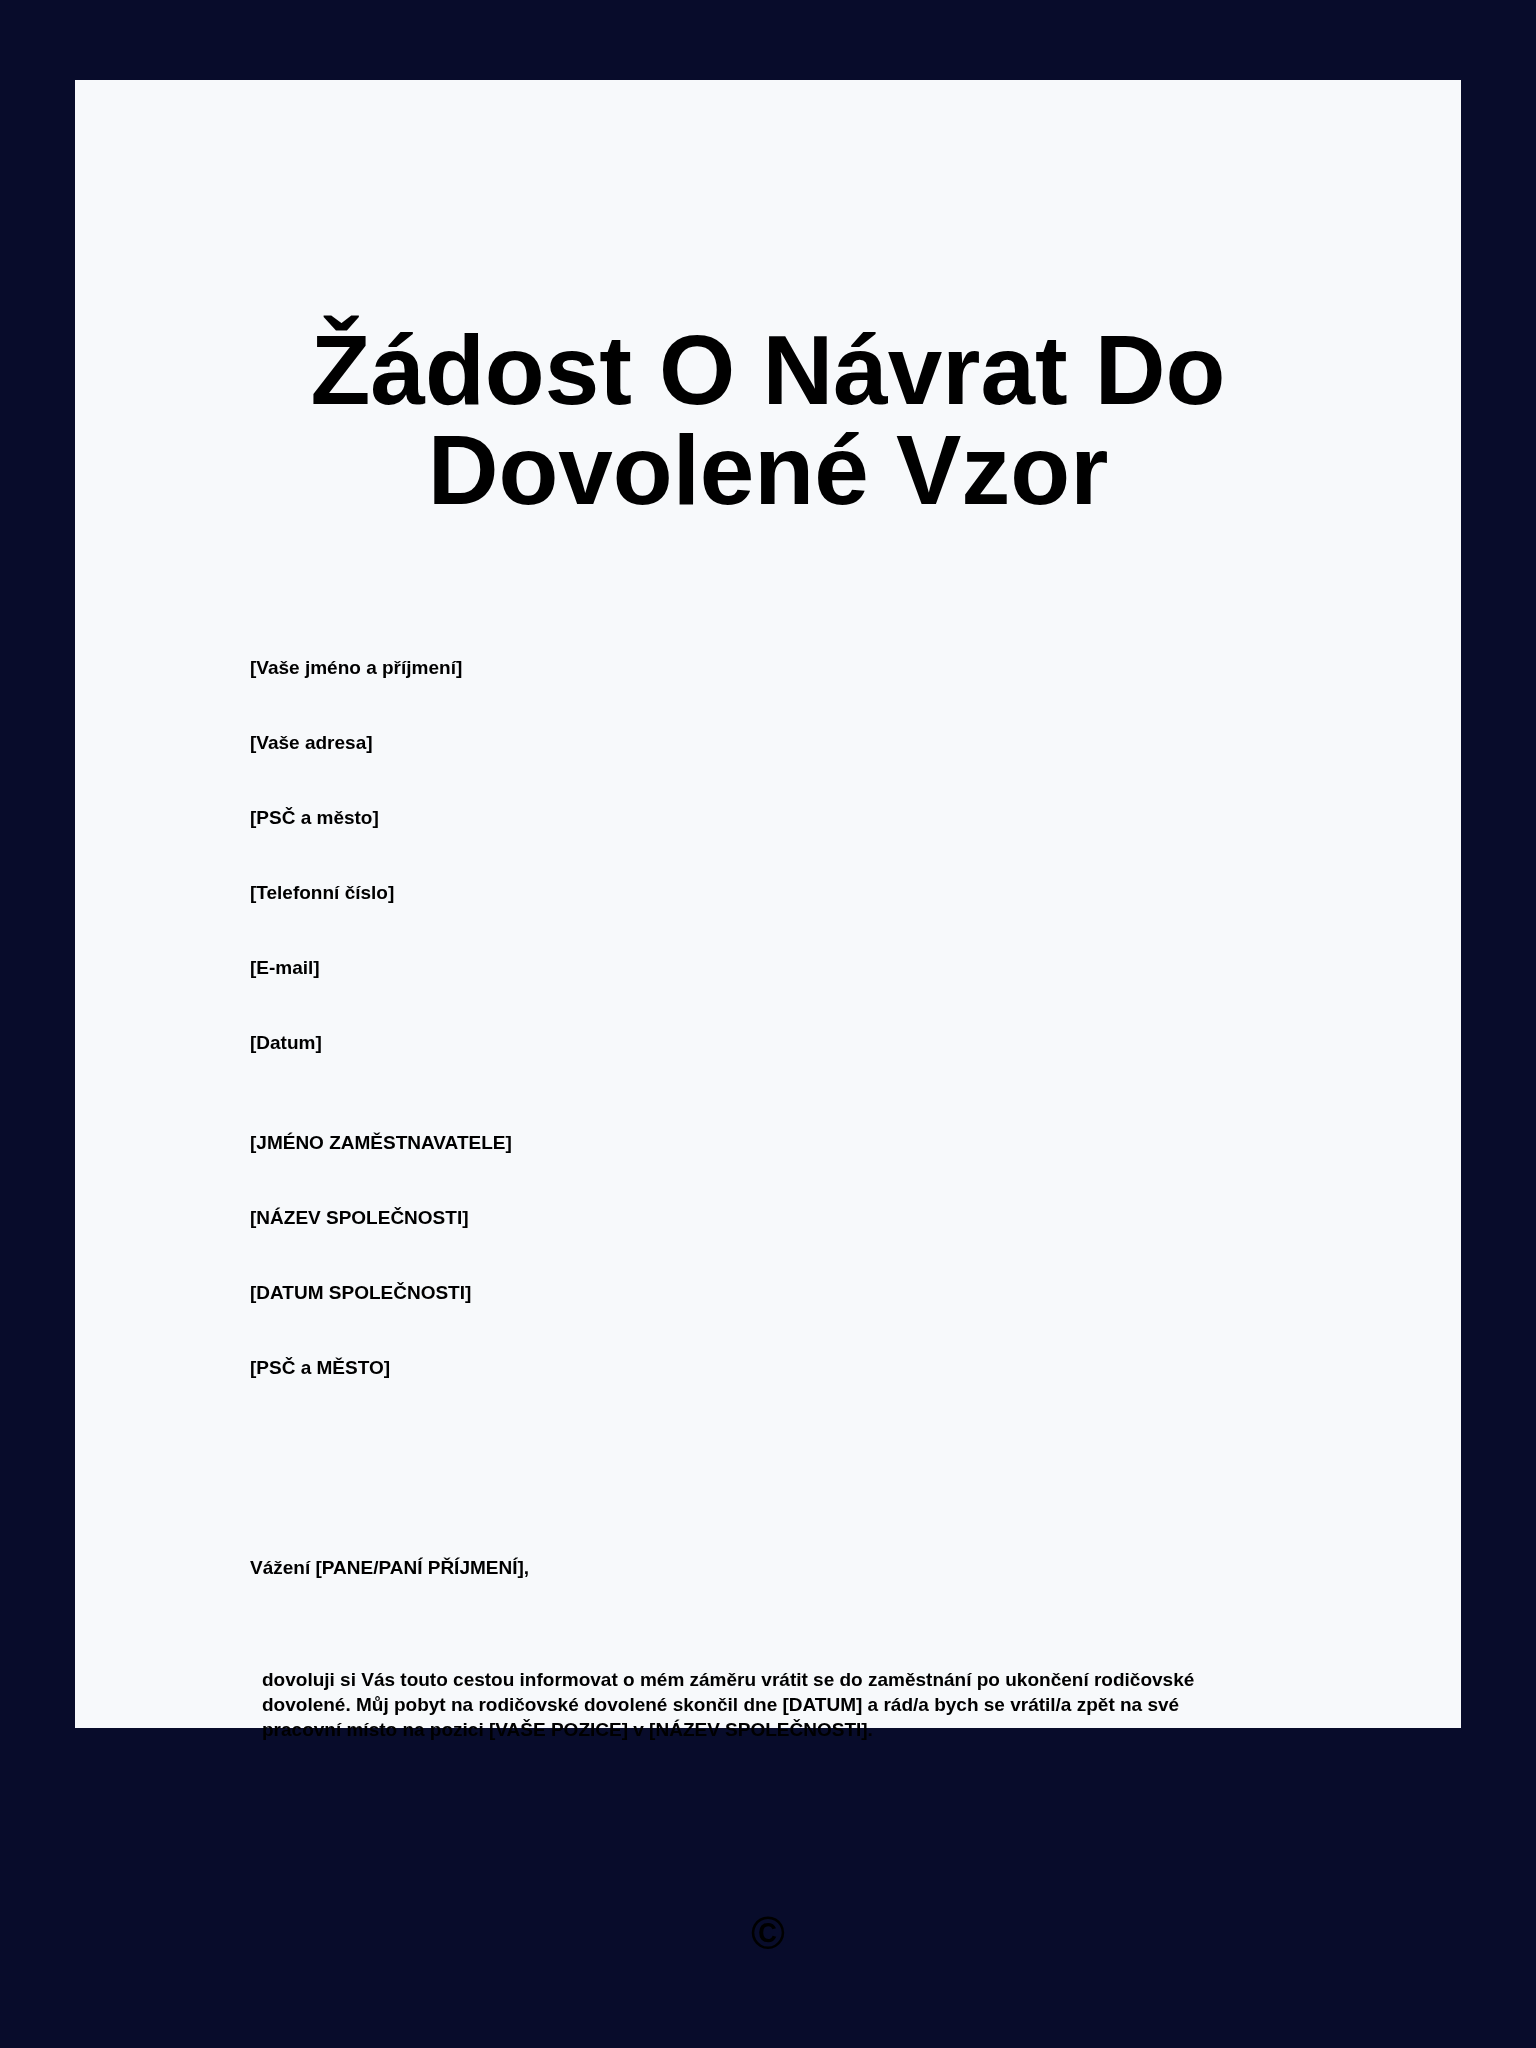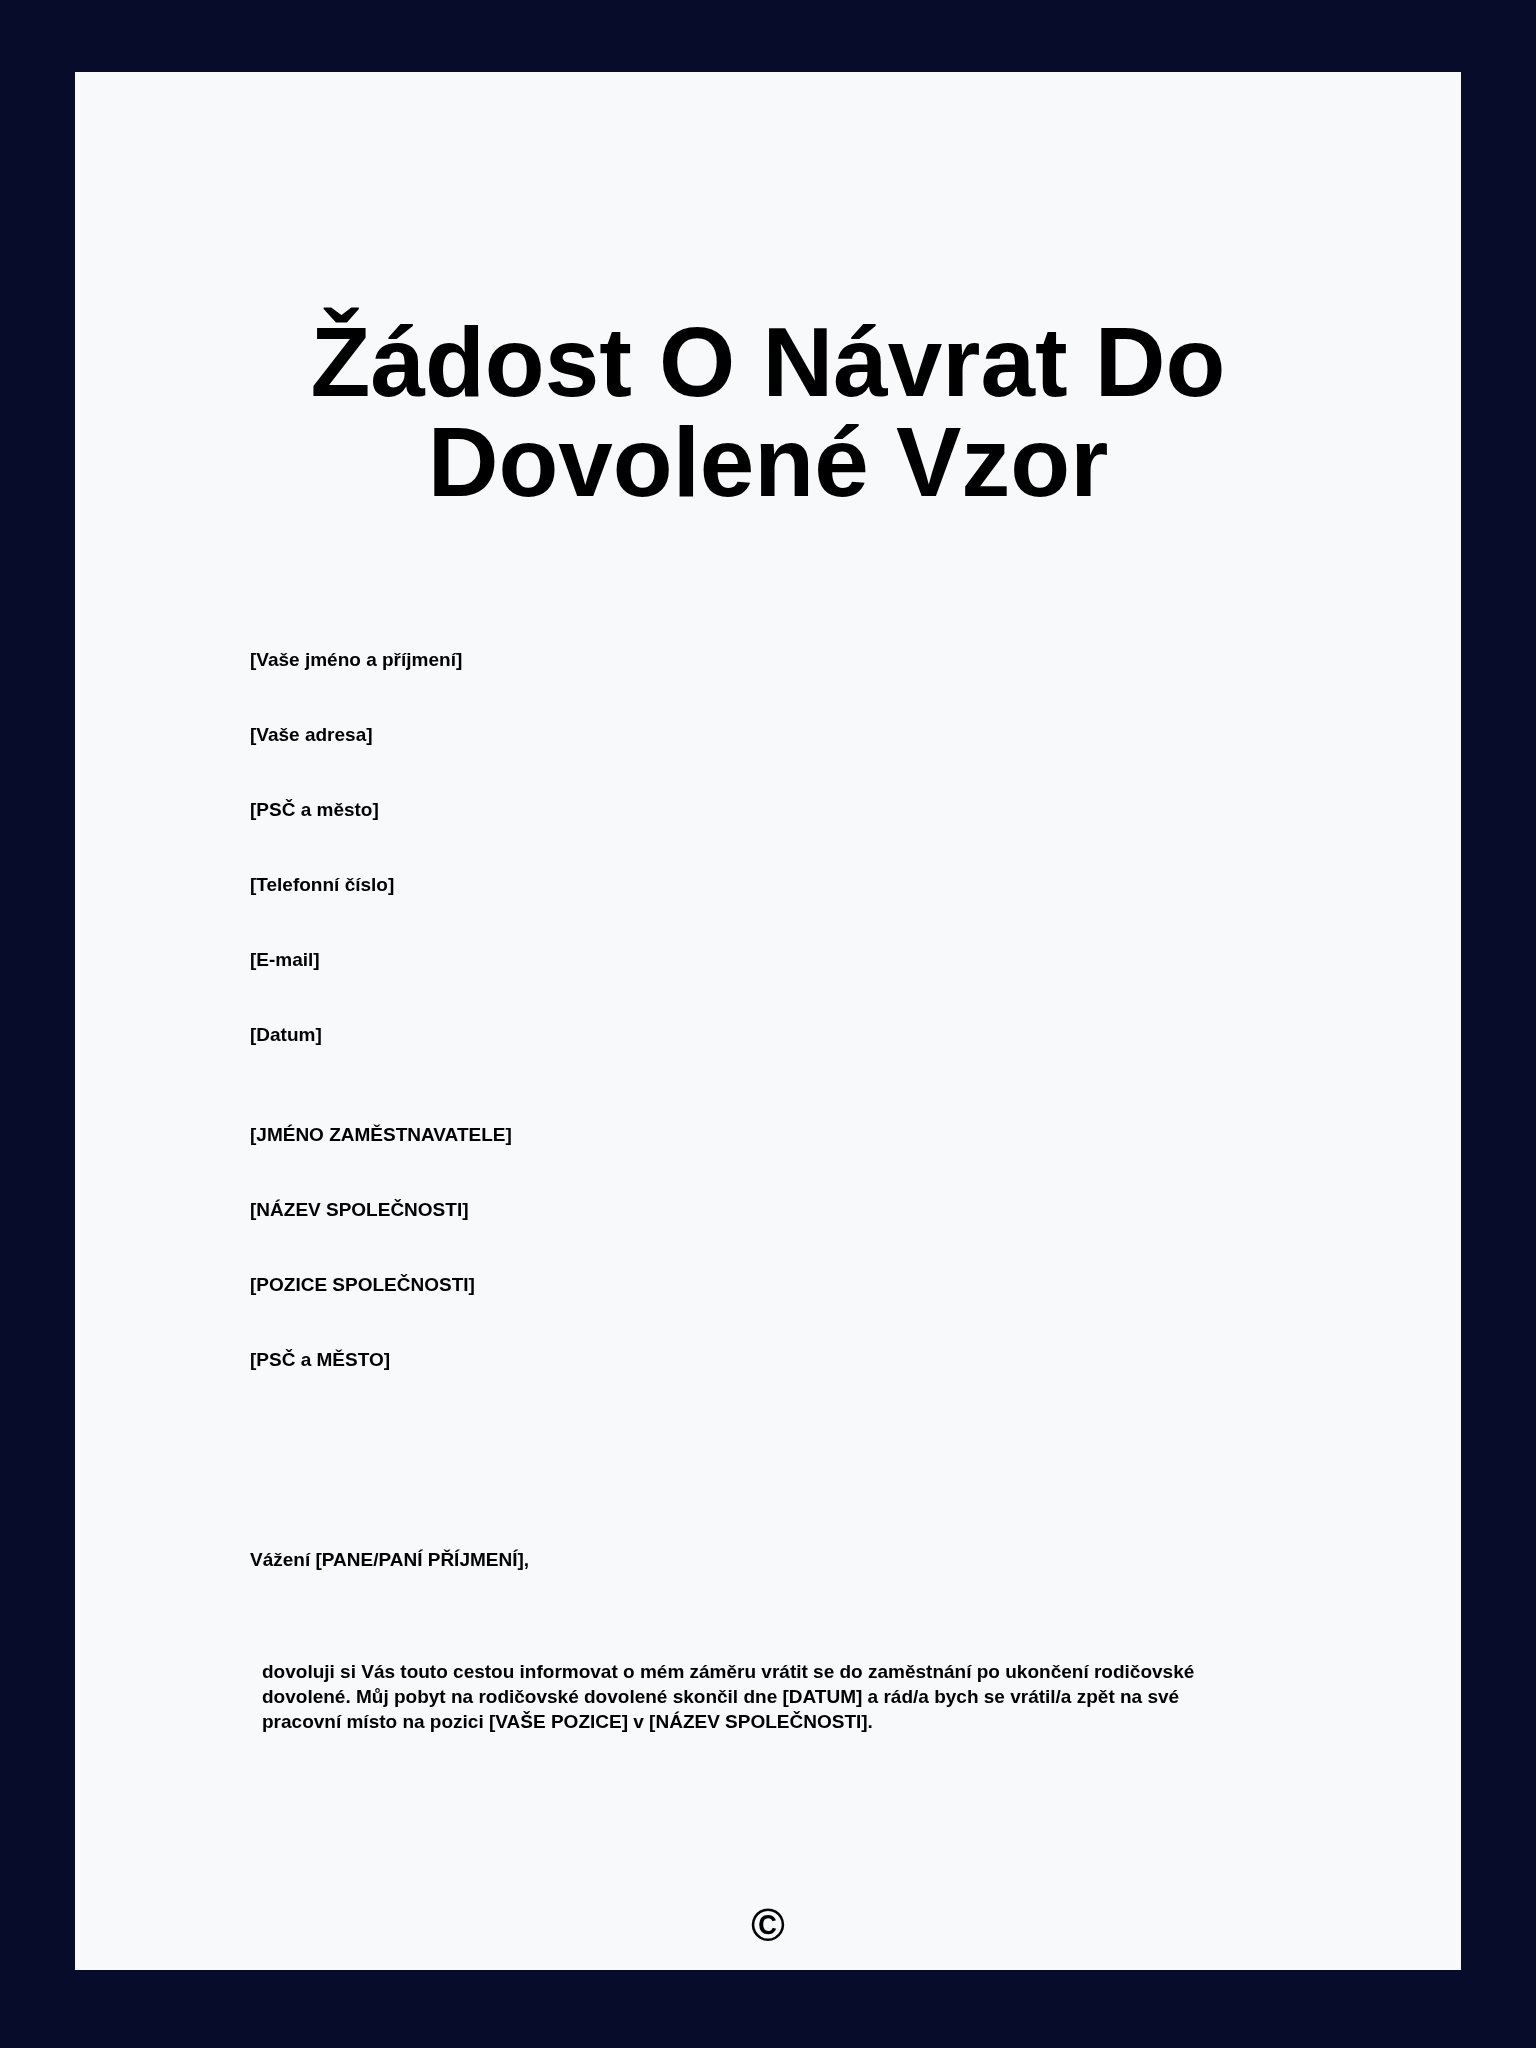--- a/index.html
+++ b/index.html
@@ -5,22 +5,22 @@
     html, body { margin: 0; padding: 0; }
     body {
       width: 1536px; height: 2048px;
       background: #080c2b;
       position: relative;
       overflow: hidden;
       font-family: "Liberation Sans", sans-serif;
     }
     .page {
       position: absolute;
-      left: 75px; top: 72px;
-      width: 1386px; height: 1898px;
+      left: 75px; top: 80px;
+      width: 1386px; height: 1648px;
       background: #f7f9fb;
       color: #000;
     }
     .title {
       position: absolute;
       left: 0; right: 0;
       top: 240px;
       margin: 0;
       text-align: center;
       font-weight: bold;
@@ -69,21 +69,21 @@
 
   <p class="line" style="top:575px">[Vaše jméno a příjmení]</p>
   <p class="line" style="top:650px">[Vaše adresa]</p>
   <p class="line" style="top:725px">[PSČ a město]</p>
   <p class="line" style="top:800px">[Telefonní číslo]</p>
   <p class="line" style="top:875px">[E-mail]</p>
   <p class="line" style="top:950px">[Datum]</p>
 
   <p class="line" style="top:1050px">[JMÉNO ZAMĚSTNAVATELE]</p>
   <p class="line" style="top:1125px">[NÁZEV SPOLEČNOSTI]</p>
-  <p class="line" style="top:1200px">[POZICE SPOLEČNOSTI]</p>
+  <p class="line" style="top:1200px">[DATUM SPOLEČNOSTI]</p>
   <p class="line" style="top:1275px">[PSČ a MĚSTO]</p>
 
 
   <p class="line" style="top:1475px">Vážení [PANE/PANÍ PŘÍJMENÍ],</p>
 
   <p class="para" style="top:1575px">dovoluji si Vás touto cestou informovat o mém záměru vrátit se do zaměstnání po ukončení rodičovské dovolené. Můj pobyt na rodičovské dovolené skončil dne [DATUM] a rád/a bych se vrátil/a zpět na své pracovní místo na pozici [VAŠE POZICE] v [NÁZEV SPOLEČNOSTI].</p>
 
 
   <div class="copyright">©</div>
 </div>

